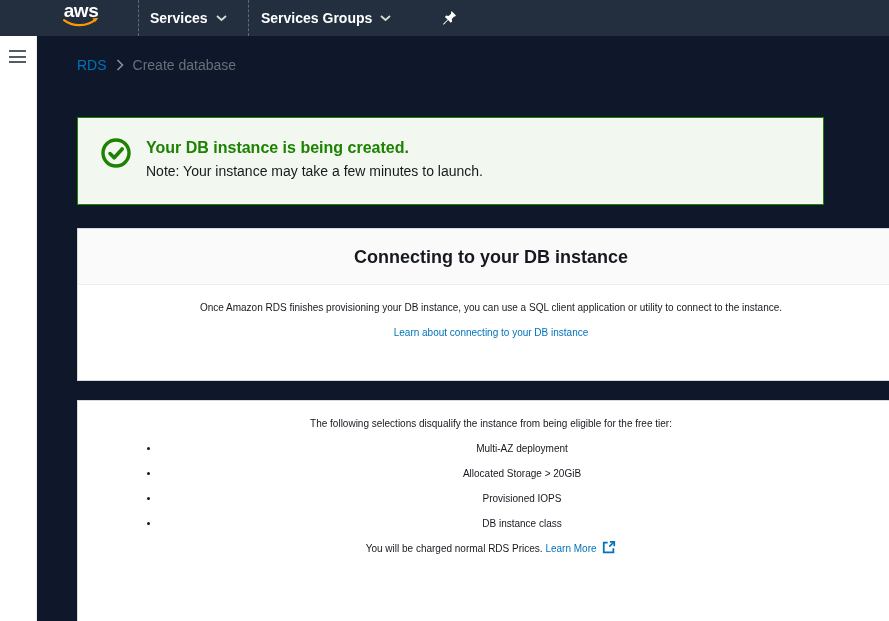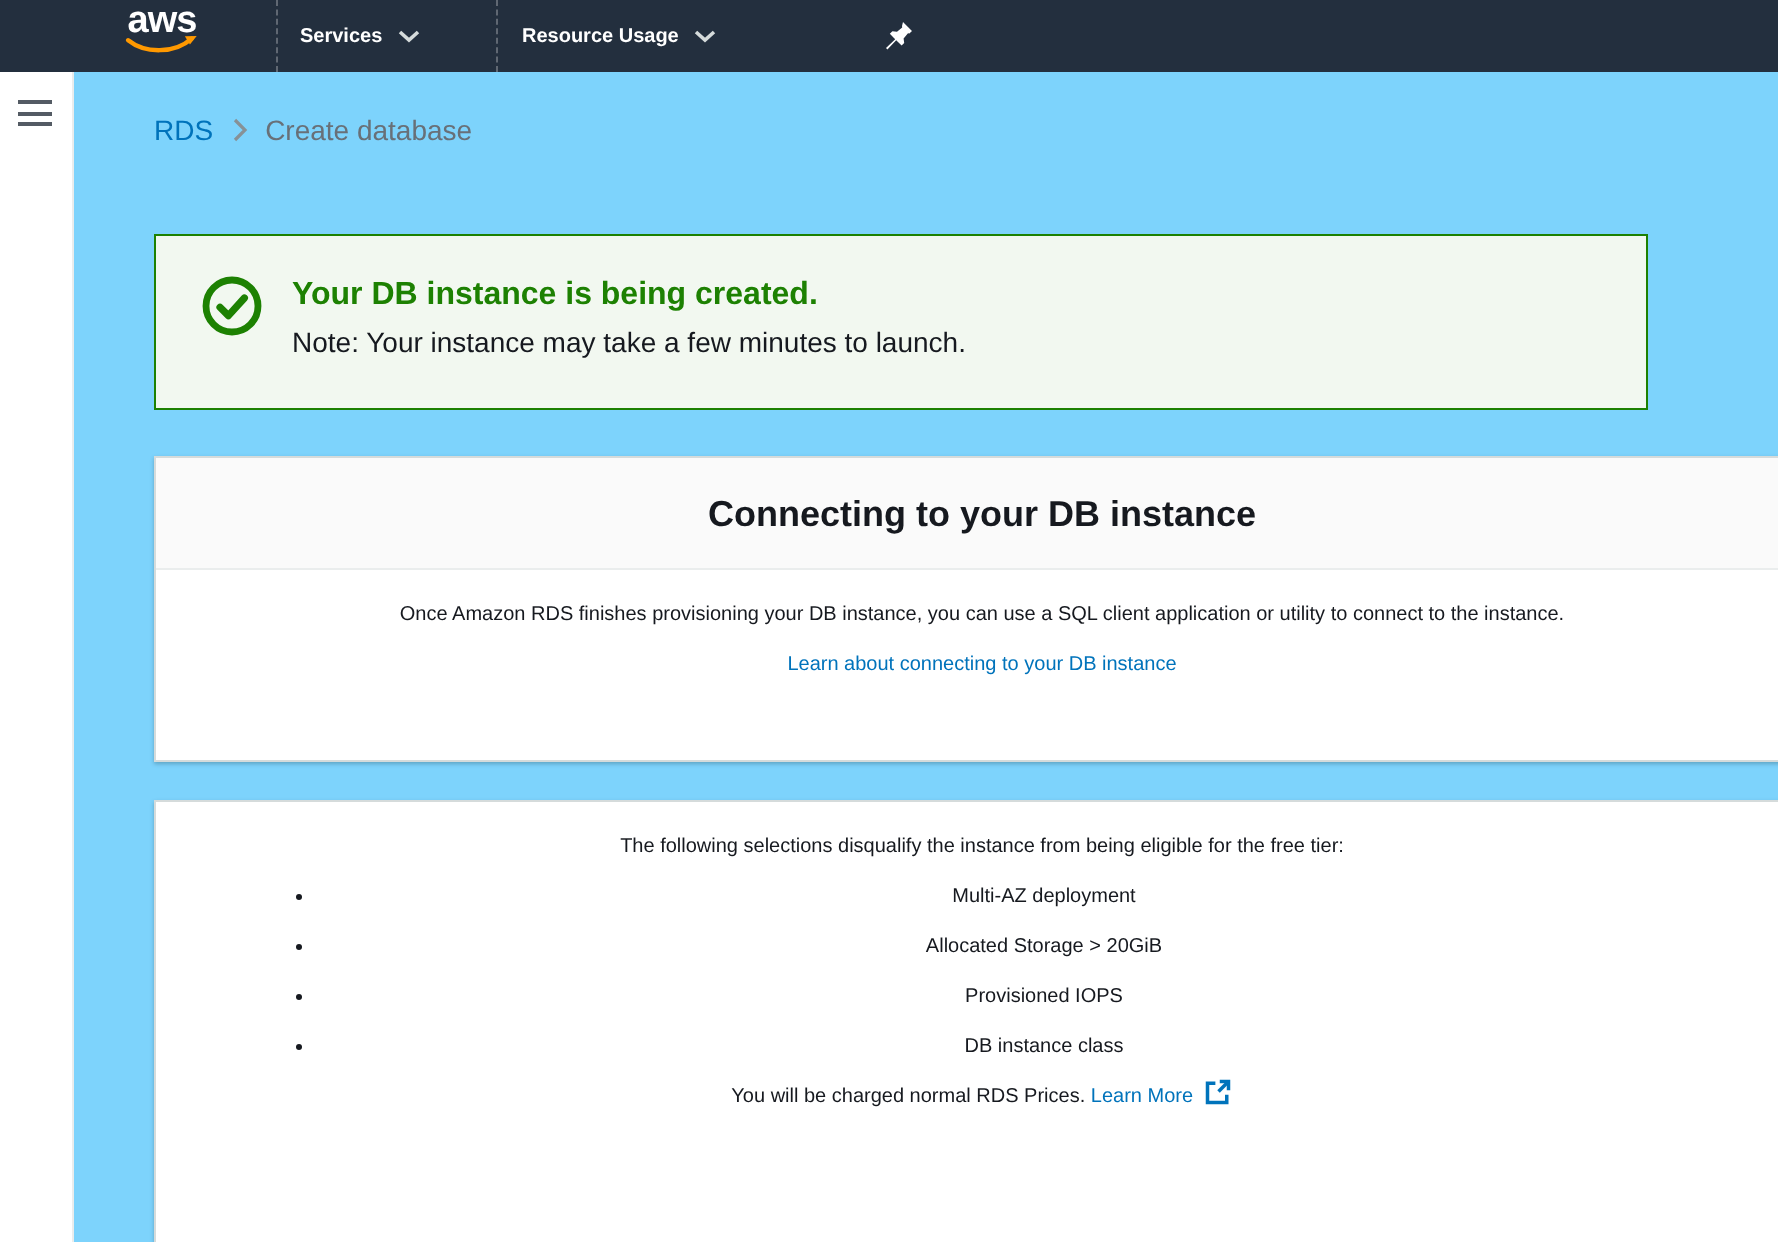--- a/index.html
+++ b/index.html
@@ -24,21 +24,21 @@
   .logo-smile { margin-top:-1px; }
   .nav-sep {
     position:absolute; top:0; height:36px; width:0;
     border-left:1px dashed rgba(255,255,255,0.28);
   }
   .nav-sep.s1 { left:138px; }
   .nav-sep.s2 { left:248px; }
   .nav-item {
     position:absolute; top:0; height:36px; display:flex; align-items:center; gap:8px;
     background:none; border:none; color:#ffffff; font-family:inherit;
-    font-size:10px; font-weight:bold; cursor:pointer;
+    font-size:14px; font-weight:bold; cursor:pointer;
   }
   .nav-item.services { left:150px; }
   .nav-item.resource-groups { left:261px; }
   .nav-pin {
     position:absolute; left:437px; top:0; height:36px; width:24px;
     display:flex; align-items:center; justify-content:center;
     background:none; border:none; cursor:pointer;
   }
 
   
@@ -49,21 +49,21 @@
   .hamburger {
     position:absolute; left:9px; top:13px; width:19px; height:15px;
     background:none; border:none; cursor:pointer;
     display:flex; flex-direction:column; justify-content:space-between; padding:1px 0;
   }
   .hamburger span { display:block; width:17px; height:2px; background:#545b64; }
 
   
   .main {
     position:absolute; left:37px; top:36px; width:852px; height:585px;
-    background:#7dd3fc;
+    background:#0f172a;
   }
   .breadcrumb {
     position:absolute; left:40px; top:20px; height:18px;
     display:flex; align-items:center; gap:9px; font-size:14px;
   }
   .breadcrumb a { color:#0073bb; text-decoration:none; cursor:pointer; }
   .breadcrumb .current { color:#687078; }
 
   
   .alert {
@@ -114,21 +114,21 @@
     <button class="nav-item services">
       <span>Services</span>
       <svg width="11" height="7" viewBox="0 0 11 7">
         <path d="M1 1l4.5 4L10 1" fill="none" stroke="#d5dbdb" stroke-width="1.8"></path>
       </svg>
     </button>
 
     <div class="nav-sep s2"></div>
 
     <button class="nav-item resource-groups">
-      <span>Resource Usage</span>
+      <span>Services Groups</span>
       <svg width="11" height="7" viewBox="0 0 11 7">
         <path d="M1 1l4.5 4L10 1" fill="none" stroke="#d5dbdb" stroke-width="1.8"></path>
       </svg>
     </button>
 
     <button class="nav-pin">
       <svg width="16" height="16" viewBox="0 0 16 16">
         <path fill="#ffffff" d="M10.5 1l4.5 4.5-1.3 1.2-.7-.1-2.2 2.6.3 2.3-1.3 1.3-2.7-2.7-4.4 4.6-.7-.7 4.6-4.4L3.9 6.9l1.3-1.3 2.3.3 2.6-2.2-.1-.7z"></path>
       </svg>
     </button>

